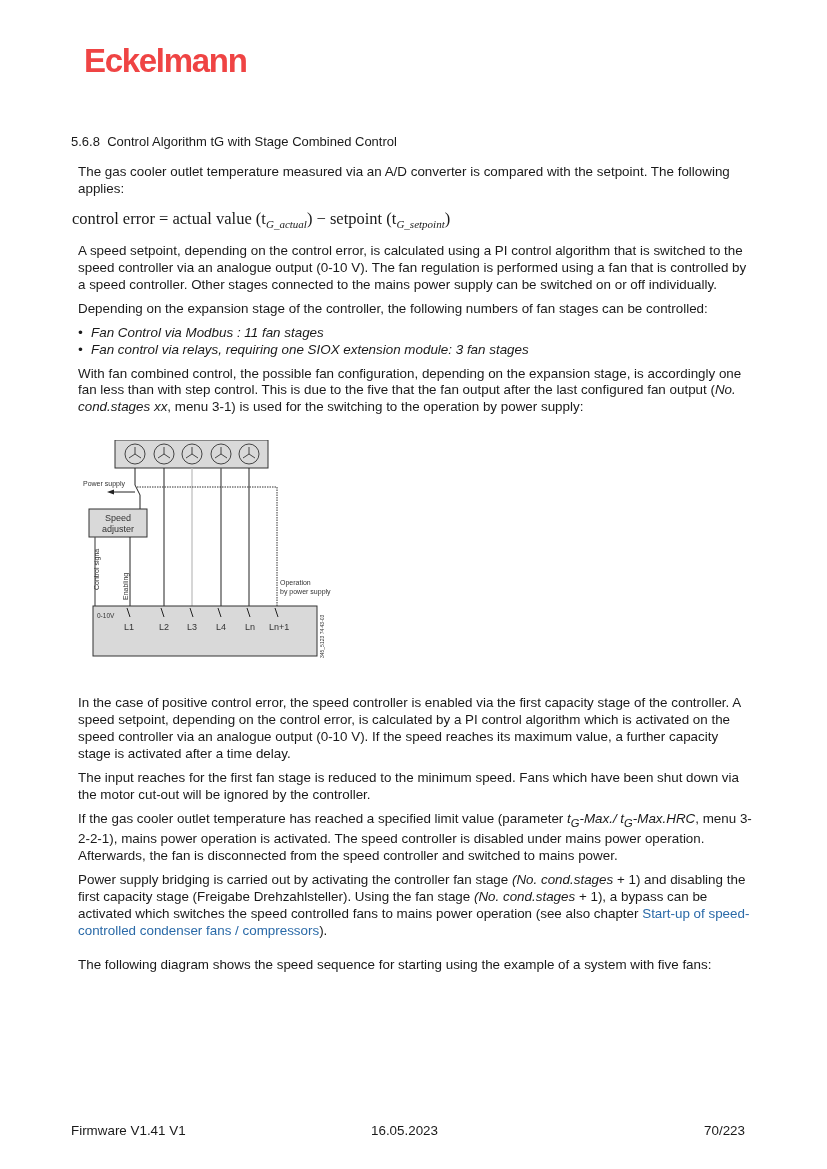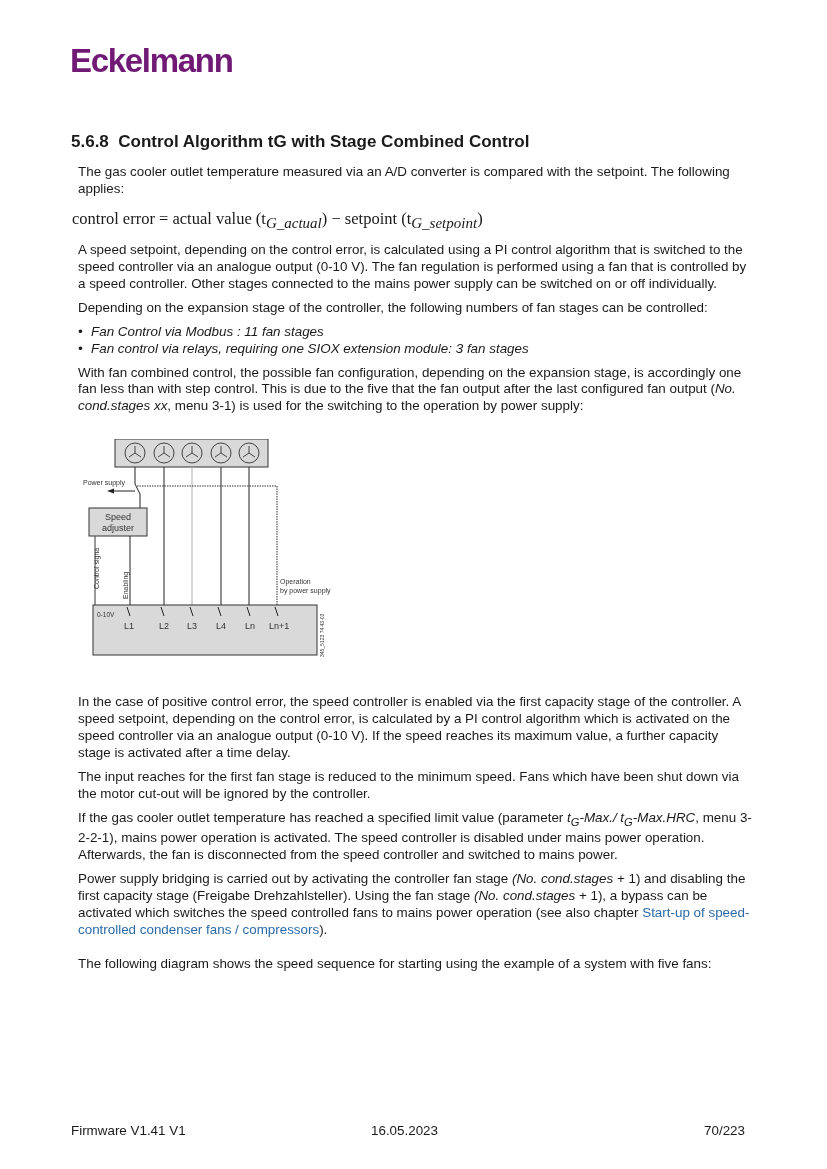--- a/index.html
+++ b/index.html
@@ -1,24 +1,24 @@
 <!DOCTYPE html>
 <html><head>
   <meta charset="utf-8">
   <style>
     html, body { margin: 0; padding: 0; background: #ffffff; }
     body { width: 827px; height: 1169px; position: relative; overflow: hidden;
            font-family: "Liberation Sans", sans-serif; color: #1a1a1a; }
-    .logo { position: absolute; left: 70px; top: 42px; font-size: 33px; font-weight: bold;
-            color: #701a75; letter-spacing: -1.3px; font-family: "Liberation Sans", sans-serif; }
+    .logo { position: absolute; left: 84px; top: 42px; font-size: 33px; font-weight: bold;
+            color: #ef4444; letter-spacing: -1.3px; font-family: "Liberation Sans", sans-serif; }
     .content { position: absolute; left: 71px; top: 132px; width: 690px; font-size: 13.4px; line-height: 16.9px; }
-    h2 { font-size: 17px; font-weight: bold; margin: 0 0 12px 0; line-height: 20px; }
+    h2 { font-size: 13px; font-weight: normal; margin: 0 0 12px 0; line-height: 20px; }
     p { margin: 7px; }
     .formula { font-family: "Liberation Serif", "DejaVu Serif", serif; font-size: 16.5px; margin: 10px 0 8px 1px; line-height: 22px; }
-    .formula sub { font-style: italic; font-size: 15px; }
+    .formula sub { font-style: italic; font-size: 11px; }
     ul { margin: 4px 0 4px 0; padding-left: 20px; list-style: none; }
     ul li { position: relative; font-style: italic; }
     ul li::before { content: "•"; position: absolute; left: -13px; top: 0; }
     em { font-style: italic; }
     a.link { color: #2a6aa8; text-decoration: none; }
     .figure { position: relative; width: 270px; height: 220px; margin: 24px 0 0 6px; }
     .gap { height: 28px; }
     .footer { position: absolute; top: 1123px; left: 71px; width: 686px; font-size: 13.4px; }
     .footer .l { position: absolute; left: 0; }
     .footer .c { position: absolute; left: 300px; }

